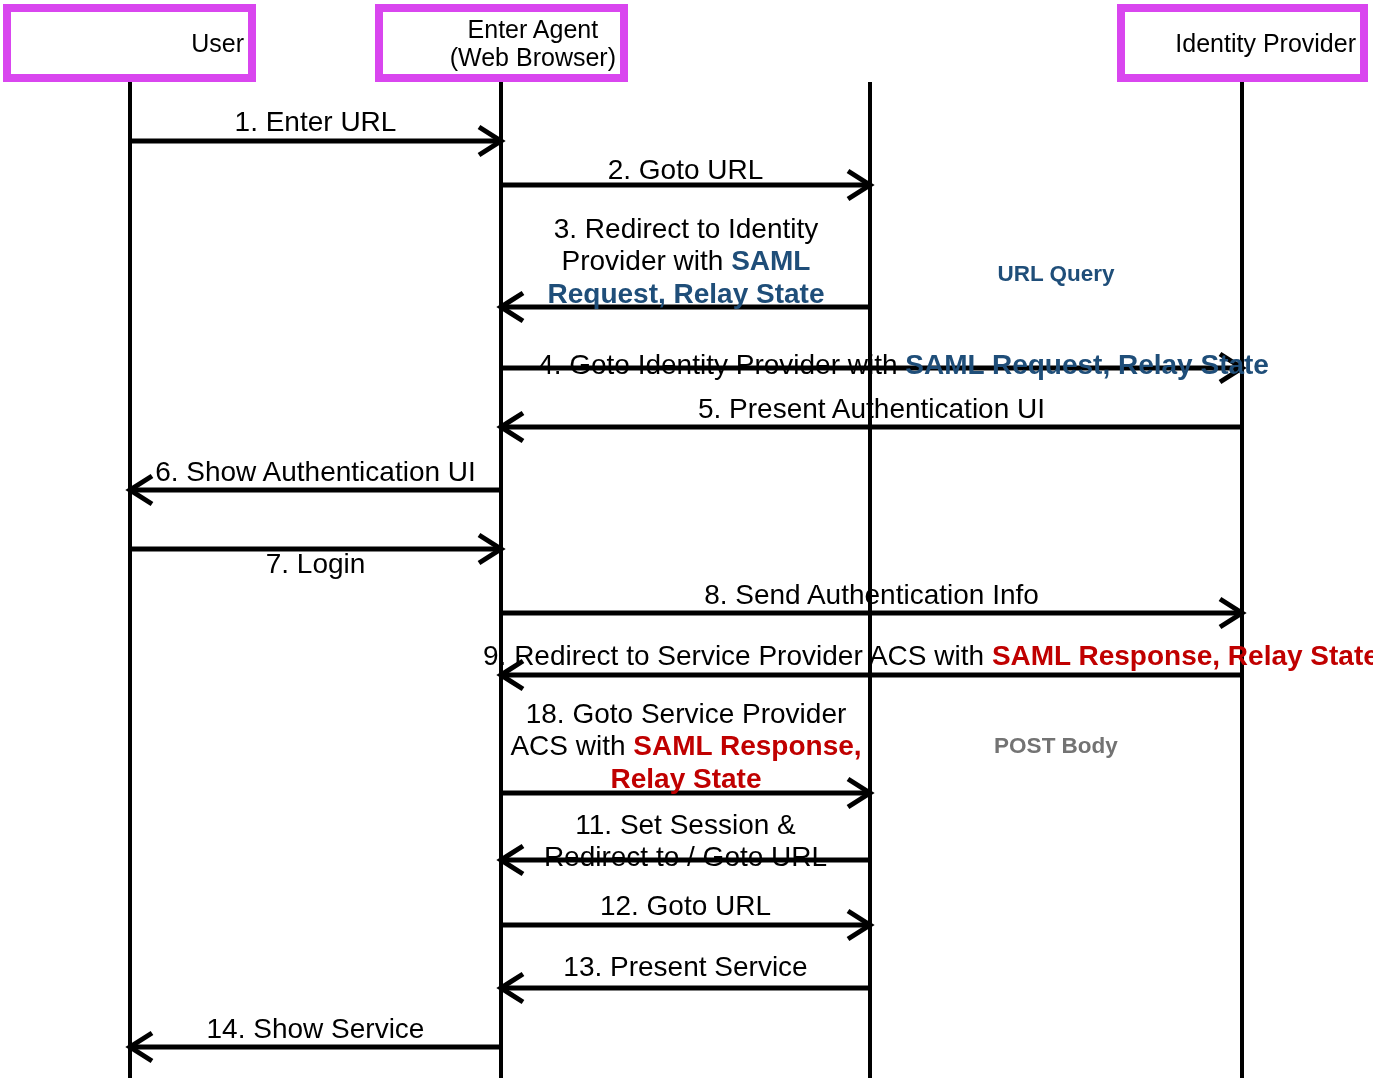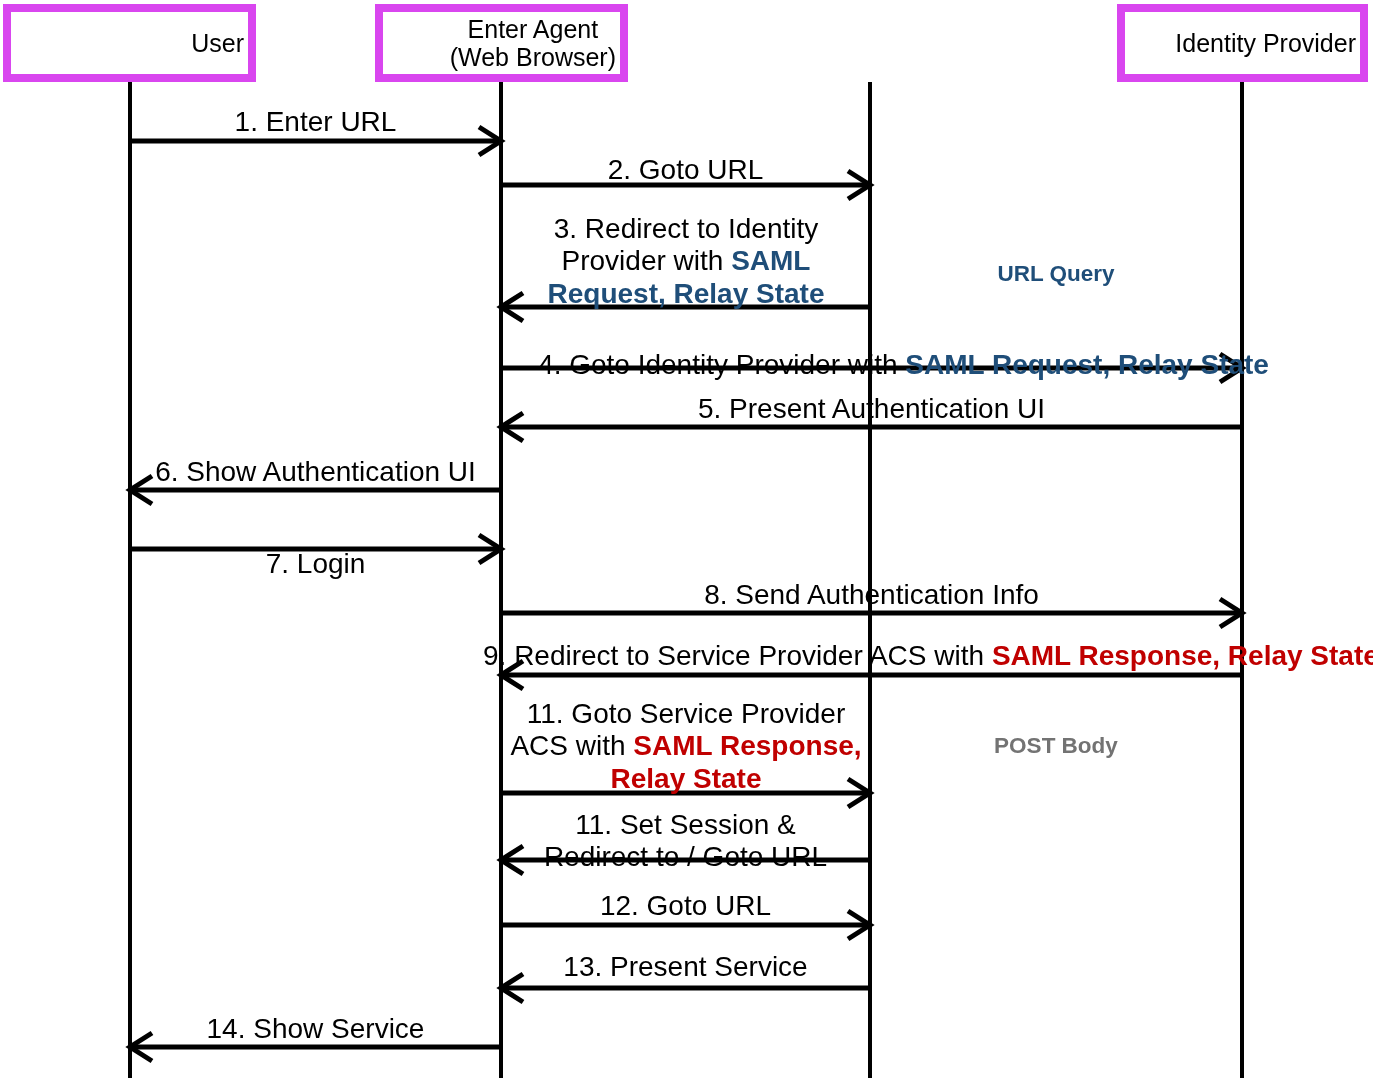--- a/index.html
+++ b/index.html
@@ -164,21 +164,21 @@
   <div id="message-labels">
       <div class="msg-label" style="left: 130px; width: 371px; top: 106px;">1. Enter URL</div>
       <div class="msg-label" style="left: 501px; width: 369px; top: 154px;">2. Goto URL</div>
       <div class="msg-label wrap" style="white-space: normal; left: 505px; width: 362px; top: 213px;"><span>3. Redirect to Identity Provider with </span><span class="hl-blue">SAML Request, Relay State</span></div>
       <div class="msg-label" style="left: 535px; width: 737px; top: 334px; margin-top: 15px;"><span>4. Goto Identity Provider with </span><span class="hl-blue">SAML Request, Relay State</span></div>
       <div class="msg-label" style="left: 501px; width: 741px; top: 393px;">5. Present Authentication UI</div>
       <div class="msg-label" style="left: 130px; width: 371px; top: 456px;">6. Show Authentication UI</div>
       <div class="msg-label" style="left: 130px; width: 371px; top: 516px; margin-top: 32px;">7. Login</div>
       <div class="msg-label" style="left: 501px; width: 741px; top: 579px;">8. Send Authentication Info</div>
       <div class="msg-label" style="left: 483px; width: 780px; top: 640px;"><span>9. Redirect to Service Provider ACS with </span><span class="hl-red">SAML Response, Relay State</span></div>
-      <div class="msg-label wrap" style="white-space: normal; left: 505px; width: 362px; top: 698px;"><span>11. Goto Service Provider ACS with </span><span class="hl-red">SAML Response, Relay State</span></div>
+      <div class="msg-label wrap" style="white-space: normal; left: 505px; width: 362px; top: 698px;"><span>18. Goto Service Provider ACS with </span><span class="hl-red">SAML Response, Relay State</span></div>
       <div class="msg-label" style="white-space: pre-line; left: 507px; width: 357px; top: 809px;">11. Set Session &amp;
 Redirect to / Goto URL</div>
       <div class="msg-label" style="left: 501px; width: 369px; top: 890px;">12. Goto URL</div>
       <div class="msg-label" style="left: 501px; width: 369px; top: 951px;">13. Present Service</div>
       <div class="msg-label" style="left: 130px; width: 371px; top: 1013px;">14. Show Service</div>
     </div>
 
   <div class="note-label note-blue" id="note-0" style="left: 936px; top: 261px; width: 240px;">URL Query</div>
   <div class="note-label note-red" id="note-1" style="left: 936px; top: 733px; width: 240px;">POST Body</div>
 

